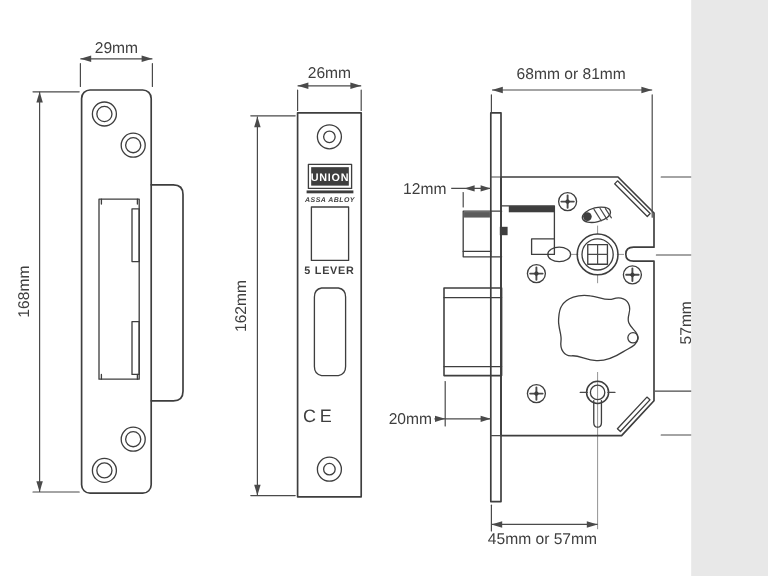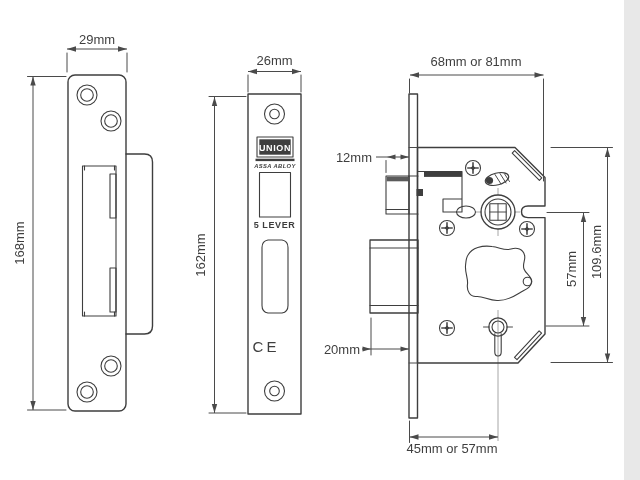--- a/index.html
+++ b/index.html
@@ -1,16 +1,16 @@
 <!DOCTYPE html>
 <html><head>
 <meta charset="utf-8">
 <style>
   html,body{margin:0;padding:0;background:#e8e8e8;}
-  .stage{width:624px;height:480px;background:#ffffff;position:relative;overflow:hidden;
+  .stage{width:576px;height:480px;background:#ffffff;position:relative;overflow:hidden;
          font-family:"Liberation Sans", sans-serif;}
   svg{display:block;}
   .outline{fill:none;stroke:#3e3e3e;stroke-width:1.4;stroke-linejoin:round;stroke-linecap:round;}
   .detail{fill:none;stroke:#3e3e3e;stroke-width:1.1;stroke-linejoin:round;stroke-linecap:round;}
   .thin{fill:none;stroke:#4a4a4a;stroke-width:1;stroke-linecap:round;}
   .dim{fill:none;stroke:#4a4a4a;stroke-width:1;}
   .arrow{fill:#4a4a4a;stroke:none;}
   .dimtext{fill:#3f3f3f;font-size:13px;}
   .centerline{fill:none;stroke:#8f8f8f;stroke-width:0.8;}
   .darkfill{fill:#3e3e3e;stroke:none;}

